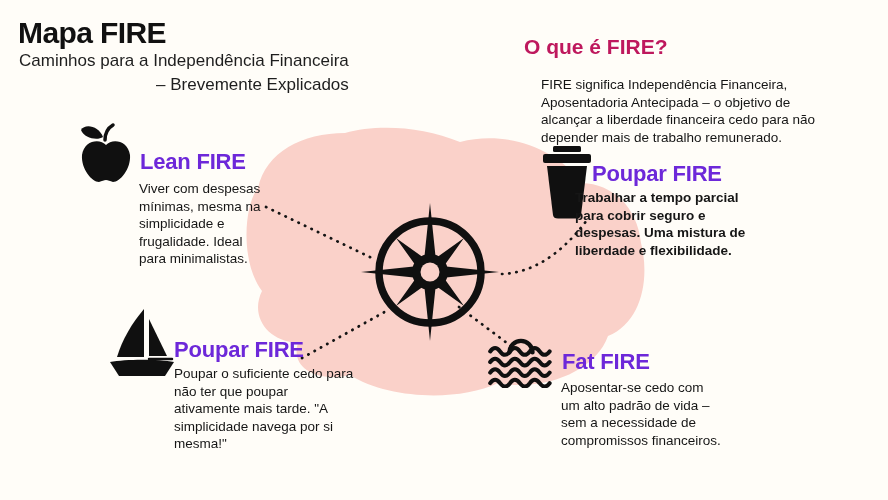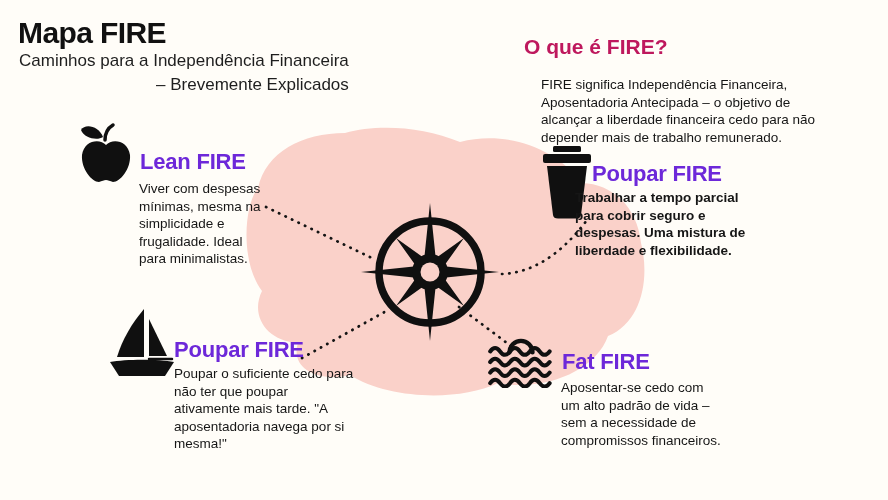--- a/index.html
+++ b/index.html
@@ -129,21 +129,21 @@
     <svg class="icon" viewBox="0 0 64 70" aria-hidden="true">
       <path fill="#101010" d="M34,0 C22,14 12,31 7,48 L34,48 Z"></path>
       <path fill="#101010" d="M39,10 L39,47 L57,47 Z"></path>
       <path fill="none" stroke="#101010" stroke-width="2.5" stroke-linecap="round" d="M39,50 H62"></path>
       <path fill="#101010" d="M0,53 C16,50 48,50 64,53 L55,67 L9,67 Z"></path>
     </svg>
     <h2>Poupar FIRE</h2>
     <p>Poupar o suficiente cedo para
 não ter que poupar
 ativamente mais tarde. "A
-aposentadoria navega por si
+simplicidade navega por si
 mesma!"</p>
   </section>
 
   <section class="fire fat">
     <svg class="icon" viewBox="0 0 66 52" aria-hidden="true">
       <path fill="none" stroke="#101010" stroke-width="4.5" stroke-linecap="round" d="M22,15 A12,12 0 0 1 46,15"></path>
       <g fill="none" stroke="#101010" stroke-width="4.2" stroke-linecap="round" stroke-linejoin="round">
         <path d="M2,14 q5,-7 10.3,0 q5,7 10.3,0 q5,-7 10.3,0 q5,7 10.3,0 q5,-7 10.3,0 q5,7 10.3,0"></path>
         <path d="M2,25 q5,-7 10.3,0 q5,7 10.3,0 q5,-7 10.3,0 q5,7 10.3,0 q5,-7 10.3,0 q5,7 10.3,0"></path>
         <path d="M2,36 q5,-7 10.3,0 q5,7 10.3,0 q5,-7 10.3,0 q5,7 10.3,0 q5,-7 10.3,0 q5,7 10.3,0"></path>

